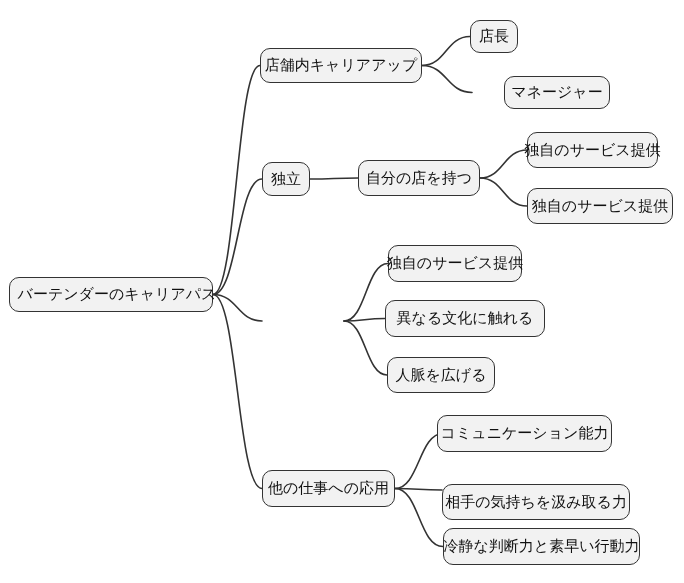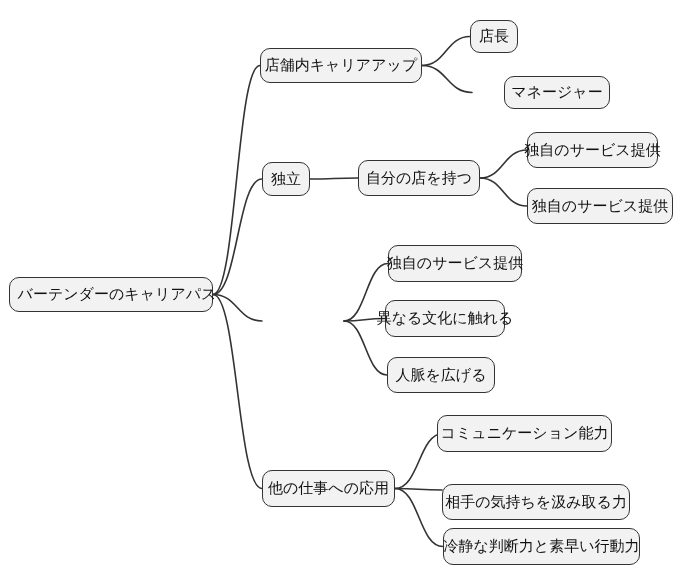--- a/index.html
+++ b/index.html
@@ -66,21 +66,21 @@
   <div class="node" style="left:260px; top:48px; width:162px; height:35px;">店舗内キャリアアップ</div>
   <div class="node" style="left:470px; top:20px; width:48px; height:33px;">店長</div>
   <div class="node" style="left:472px; top:76px; width:106px; height:33px;margin-left:32px;">マネージャー</div>
 
   <div class="node" style="left:262px; top:162px; width:48px; height:34px;">独立</div>
   <div class="node" style="left:358px; top:160px; width:122px; height:36px;">自分の店を持つ</div>
   <div class="node" style="left:527px; top:132px; width:131px; height:36px;">独自のサービス提供</div>
   <div class="node" style="left:527px; top:188px; width:146px; height:36px;">独自のサービス提供</div>
 
   <div class="node" style="left:388px; top:245px; width:134px; height:37px;">独自のサービス提供</div>
-  <div class="node" style="left:385px; top:300px; width:120px; height:37px;">異なる文化に触れる</div>
+  <div class="node" style="left:385px; top:300px; width:160px; height:37px;">異なる文化に触れる</div>
   <div class="node" style="left:387px; top:357px; width:108px; height:36px;">人脈を広げる</div>
 
   <div class="node" style="left:262px; top:470px; width:133px; height:37px;">他の仕事への応用</div>
   <div class="node" style="left:437px; top:415px; width:175px; height:37px;">コミュニケーション能力</div>
   <div class="node" style="left:442px; top:484px; width:188px; height:36px;">相手の気持ちを汲み取る力</div>
   <div class="node" style="left:443px; top:528px; width:197px; height:37px;">冷静な判断力と素早い行動力</div>
 
 </div>
 
 </body></html>

